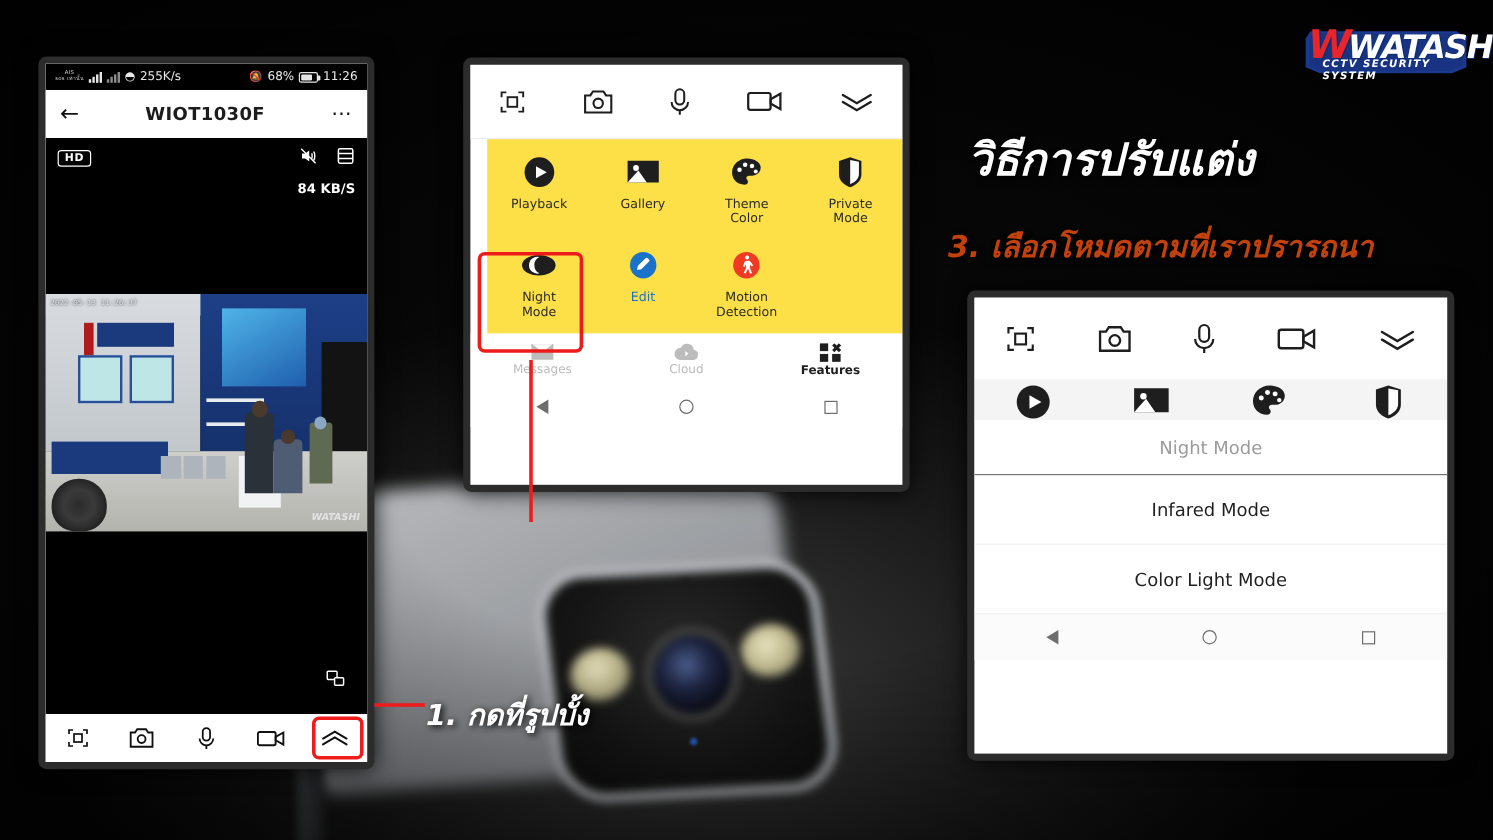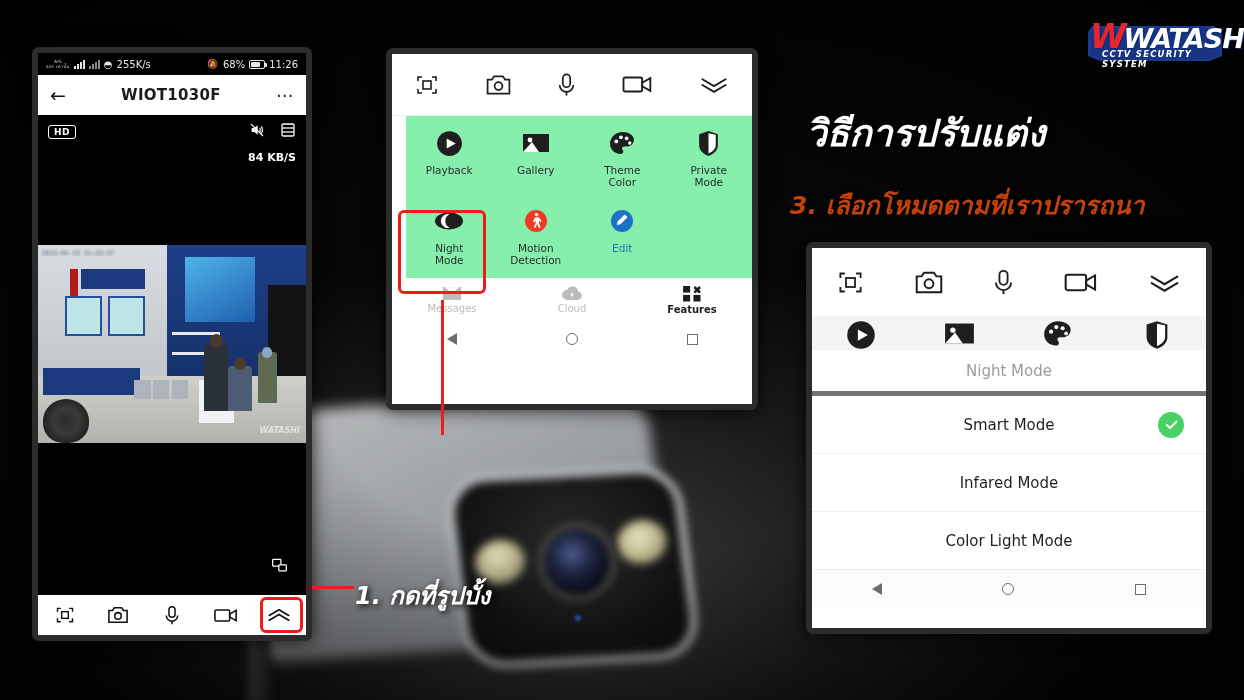--- a/index.html
+++ b/index.html
@@ -138,42 +138,42 @@
   .nav-home { width:12px;height:12px;border:1.6px solid #6d6d6d;border-radius:50%;}
   .nav-rec { width:11px;height:11px;border:1.6px solid #6d6d6d;}
 
   .hl-box { position:absolute; border:3px solid #ef1b1b; border-radius:6px; pointer-events:none; }
   #hl-chevron { right:3px; top:2px; width:43px; height:36px; }
 
   
   #phone-mid { left:386px; top:48px; width:372px; height:362px; }
   .m-toprow { height:62px; background:#fff; display:flex; align-items:center;
               justify-content:space-around; border-bottom:1px solid #eee; }
-  .grid-sec { background:#86efac; padding:6px 0 8px;margin-left:14px; }
+  .grid-sec { background:#fde047; padding:6px 0 8px;margin-left:14px; }
   .grid-row { display:flex; }
   .grid-cell { flex:1; display:flex; flex-direction:column; align-items:center; padding:6px 2px 4px; }
   .gc-icon { height:30px; display:flex; align-items:center; justify-content:center; }
   .gc-label { font-size:10.5px; color:#2b2b2b; text-align:center; line-height:12px; margin-top:6px; }
   .gc-label.blue { color:#1a73c8; }
   .m-tabs { height:44px; background:#fff; display:flex; align-items:center; }
   .m-tab { flex:1; display:flex; flex-direction:column; align-items:center; gap:2px; }
   .mt-label { font-size:10px; color:#bcbcbc; }
   .m-tab.active .mt-label { color:#1e1e1e; font-weight:bold; }
   .m-nav { height:34px; background:#fff; display:flex; align-items:center; justify-content:space-around; }
   #hl-night { left:6px; top:156px; width:88px; height:84px; }
 
   
   #phone-right { left:806px; top:242px; width:406px; height:392px; }
   .r-toprow { height:68px; background:#fff; display:flex; align-items:center;
               justify-content:space-around; }
   .r-iconrow { height:34px; background:#f4f4f4; display:flex; align-items:flex-start; overflow:hidden; }
   .r-iconrow > div { flex:1; display:flex; justify-content:center; padding-top:4px; }
   .sheet { background:#fff; }
   .sheet-head { height:46px; display:flex; align-items:center; justify-content:center;
-                color:#9b9b9b; font-size:15px; border-bottom:5px solid #737373; }
+                color:#9b9b9b; font-size:15px; border-bottom:1px solid #737373; }
   .sheet-row { height:58px; display:flex; align-items:center; justify-content:center;
                position:relative; border-bottom:1px solid #efefef; font-size:15px; color:#1f1f1f; }
   .check { position:absolute; right:22px; width:26px;height:26px;border-radius:50%;
            background:#4ad164; display:flex;align-items:center;justify-content:center; }
   .check svg { display:block; }
   .r-nav { height:38px; background:#fbfbfb; display:flex; align-items:center; justify-content:space-around; }
 
   
   .thai-head { position:absolute; left:806px; top:103px; color:#fff; font-size:37px;
                font-weight:bold; font-style:italic; letter-spacing:0px;
@@ -452,35 +452,35 @@
               <svg class="icn" width="30" height="22" viewBox="0 0 30 22">
                 <ellipse cx="15" cy="11" rx="14" ry="8.5" fill="#1e1e1e"></ellipse>
                 <path d="M15.5 4.2a7 7 0 1 0 0 13.6 7.6 7.6 0 0 1 0-13.6z" fill="#fff"></path>
               </svg>
             </span>
             <span class="gc-label"><span>Night</span><br><span>Mode</span></span>
           </div>
           <div class="grid-cell">
             <span class="gc-icon">
               <svg class="icn" width="24" height="24" viewBox="0 0 24 24">
+                <circle cx="12" cy="12" r="11" fill="#1a73c8"></circle>
+                <path d="M16.8 7.2l-1-1a1.3 1.3 0 0 0-1.9 0L7.6 12.5l-.8 3.6 3.6-.8 6.4-6.3c.5-.5.5-1.3 0-1.8z" fill="#fff"></path>
+              </svg>
+            </span>
+            <span class="gc-label blue">Edit</span>
+          </div>
+          <div class="grid-cell">
+            <span class="gc-icon">
+              <svg class="icn" width="24" height="24" viewBox="0 0 24 24">
                 <circle cx="12" cy="12" r="11" fill="#ef3b24"></circle>
                 <circle cx="12.6" cy="5.6" r="1.7" fill="#fff"></circle>
                 <path d="M12.3 8.2c-1 0-1.7.6-2 1.5l-1.2 3.1 1.5.7 1-2.2.2 2.6-2 4.3 1.5.8 2.1-4 1.6 4.1 1.6-.6-1.7-4.6.1-2.5 1.3 1.7 1.4-.9-2-2.8c-.4-.6-1-1.2-1.9-1.2z" fill="#fff"></path>
               </svg>
             </span>
             <span class="gc-label"><span>Motion</span><br><span>Detection</span></span>
-          </div>
-          <div class="grid-cell">
-            <span class="gc-icon">
-              <svg class="icn" width="24" height="24" viewBox="0 0 24 24">
-                <circle cx="12" cy="12" r="11" fill="#1a73c8"></circle>
-                <path d="M16.8 7.2l-1-1a1.3 1.3 0 0 0-1.9 0L7.6 12.5l-.8 3.6 3.6-.8 6.4-6.3c.5-.5.5-1.3 0-1.8z" fill="#fff"></path>
-              </svg>
-            </span>
-            <span class="gc-label blue">Edit</span>
           </div>
           <div class="grid-cell"></div>
         </div>
         <div class="hl-box" id="hl-night"></div>
       </div>
 
       <div class="m-tabs">
         <div class="m-tab">
           <span>
             <svg class="icn" width="20" height="15" viewBox="0 0 22 16">
@@ -585,28 +585,20 @@
           <svg class="icn" width="24" height="30" viewBox="0 0 20 26">
             <path d="M10 1l9 3v11c0 5-4.4 8.5-9 10-4.6-1.5-9-5-9-10V4z" fill="#1e1e1e"></path>
             <path d="M10 3.2v19.4c3.6-1.4 7-4.2 7-8.1V4.6z" fill="#fff"></path>
           </svg>
         </div>
       </div>
 
       <div class="sheet">
         <div class="sheet-head">Night Mode</div>
         <div class="sheet-row">
-          <span>Smart Mode</span>
-          <span class="check">
-            <svg class="icn" width="15" height="15" viewBox="0 0 16 16" fill="none" stroke="#fff" stroke-width="2.2" stroke-linecap="round" stroke-linejoin="round">
-                <path d="M3 8.4l3.4 3.4L13.2 5"></path>
-              </svg>
-          </span>
-        </div>
-        <div class="sheet-row">
           <span>Infared Mode</span>
         </div>
         <div class="sheet-row">
           <span>Color Light Mode</span>
         </div>
       </div>
 
       <div class="r-nav">
         <span class="nav-back"></span>
         <span class="nav-home"></span>

